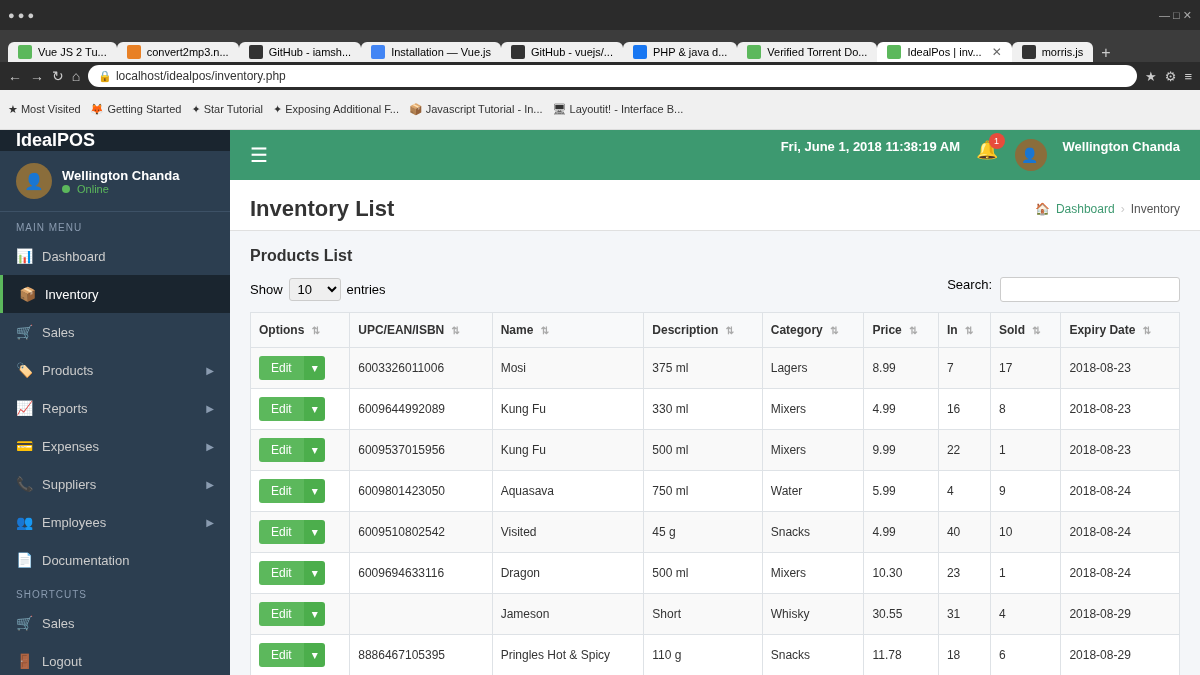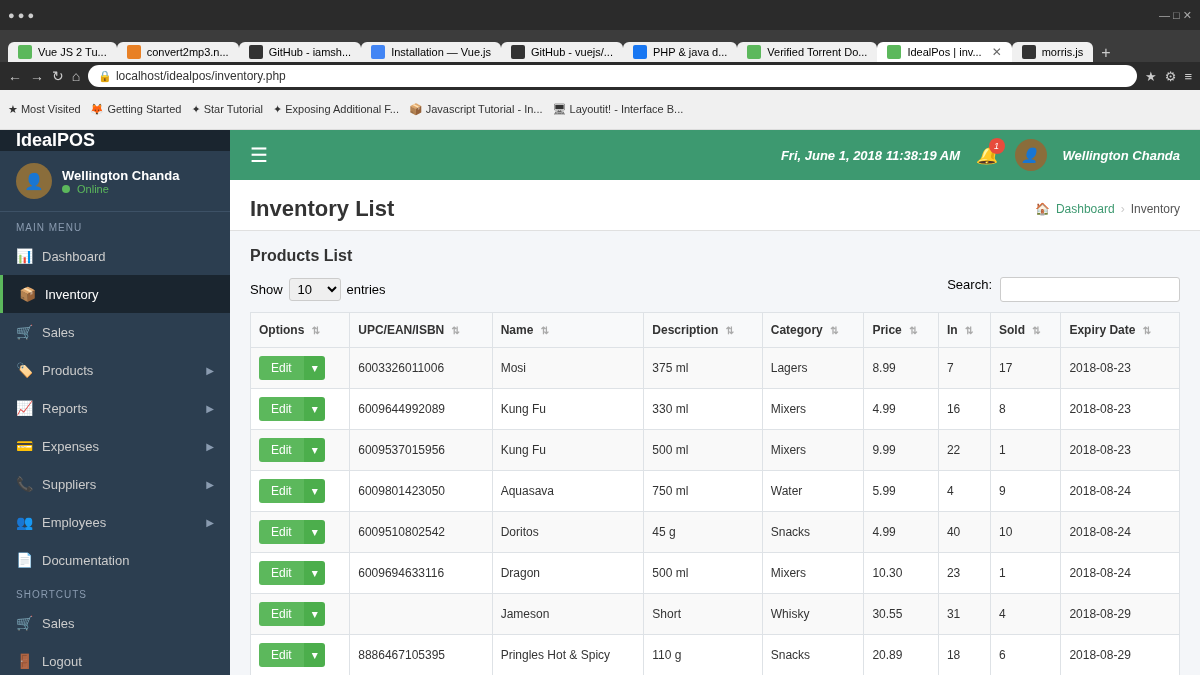--- a/index.html
+++ b/index.html
@@ -44,21 +44,21 @@
     .menu-icon { width: 16px; text-align: center; font-size: 14px; }
     .menu-arrow { margin-left: auto; font-size: 10px; color: #8a9bb0; }
     .shortcuts-label { padding: 10px 16px 4px; font-size: 10px; color: #8a9bb0; text-transform: uppercase; letter-spacing: 1px; }
 
     
     .main-content { flex: 1; overflow-y: auto; background: #f4f6f9; display: flex; flex-direction: column; }
 
     
     .top-navbar { background: #3d9970; color: white; padding: 0 20px; height: 50px; display: flex; align-items: center; justify-content: space-between; flex-shrink: 0; }
     .navbar-left { display: flex; align-items: center; gap: 12px; }
-    .navbar-right { display: flex; align-items: center; gap: 16px; font-style: italic; }
+    .navbar-right { display: flex; gap: 16px; }
     .notification-btn { position: relative; cursor: pointer; }
     .badge { background: #e74c3c; color: white; border-radius: 50%; width: 16px; height: 16px; font-size: 9px; display: flex; align-items: center; justify-content: center; position: absolute; top: -6px; right: -6px; }
     .user-avatar { width: 32px; height: 32px; border-radius: 50%; background: #8a6d3b; display: flex; align-items: center; justify-content: center; font-size: 14px; }
 
     
     .page-header { padding: 16px 20px 8px; background: white; border-bottom: 1px solid #e0e0e0; flex-shrink: 0; display: flex; align-items: center; justify-content: space-between; }
     .page-title-section { display: flex; align-items: baseline; gap: 12px; }
     .page-title { font-size: 22px; font-weight: bold; color: #333; }
     .page-subtitle { font-size: 13px; color: #888; }
     .breadcrumb { display: flex; align-items: center; gap: 6px; font-size: 12px; color: #888; }
@@ -367,21 +367,21 @@
       <td>2018-08-24</td>
     </tr>
             <tr>
       <td>
         <div class="btn-group">
           <button class="btn-edit">Edit</button>
           <button class="btn-dropdown">▾</button>
         </div>
       </td>
       <td>6009510802542</td>
-      <td>Doritos</td>
+      <td>Visited</td>
       <td>45 g</td>
       <td>Snacks</td>
       <td>4.99</td>
       <td>40</td>
       <td>10</td>
       <td>2018-08-24</td>
     </tr>
             <tr>
       <td>
         <div class="btn-group">
@@ -418,21 +418,21 @@
       <td>
         <div class="btn-group">
           <button class="btn-edit">Edit</button>
           <button class="btn-dropdown">▾</button>
         </div>
       </td>
       <td>8886467105395</td>
       <td>Pringles Hot &amp; Spicy</td>
       <td>110 g</td>
       <td>Snacks</td>
-      <td>20.89</td>
+      <td>11.78</td>
       <td>18</td>
       <td>6</td>
       <td>2018-08-29</td>
     </tr>
             <tr>
       <td>
         <div class="btn-group">
           <button class="btn-edit">Edit</button>
           <button class="btn-dropdown">▾</button>
         </div>

